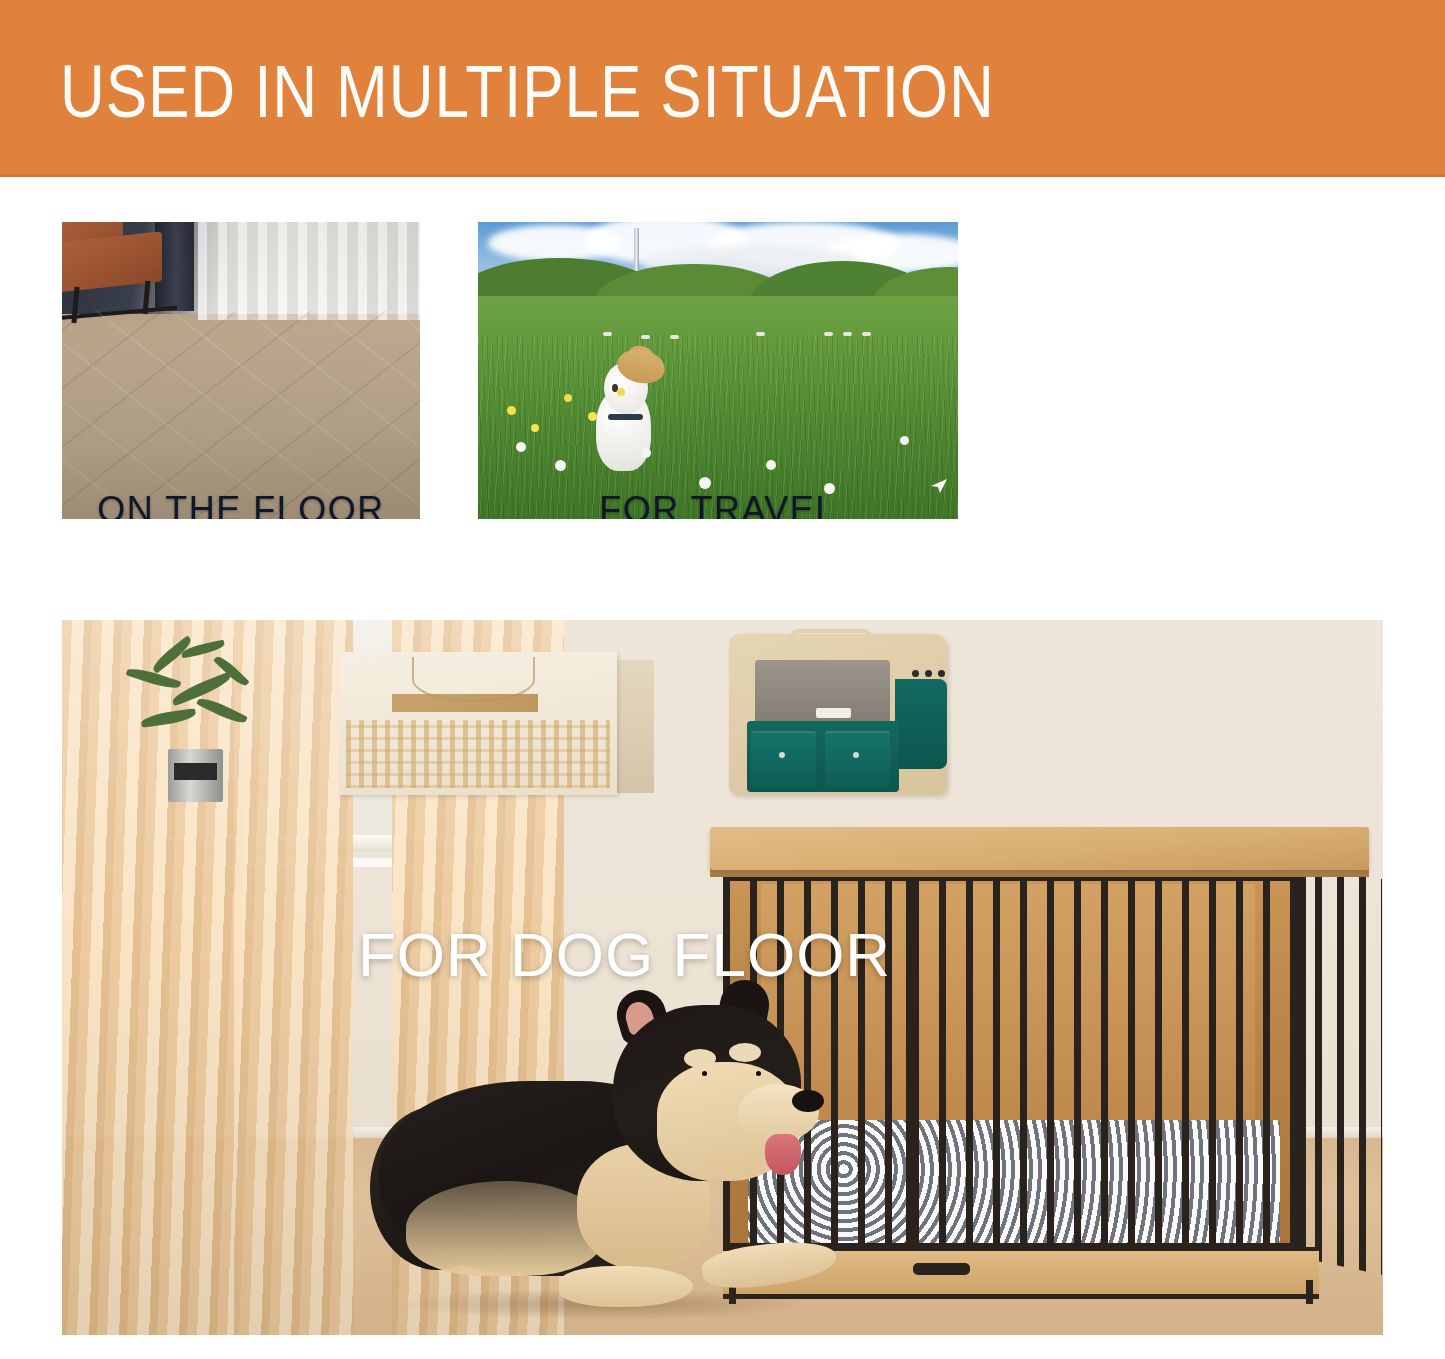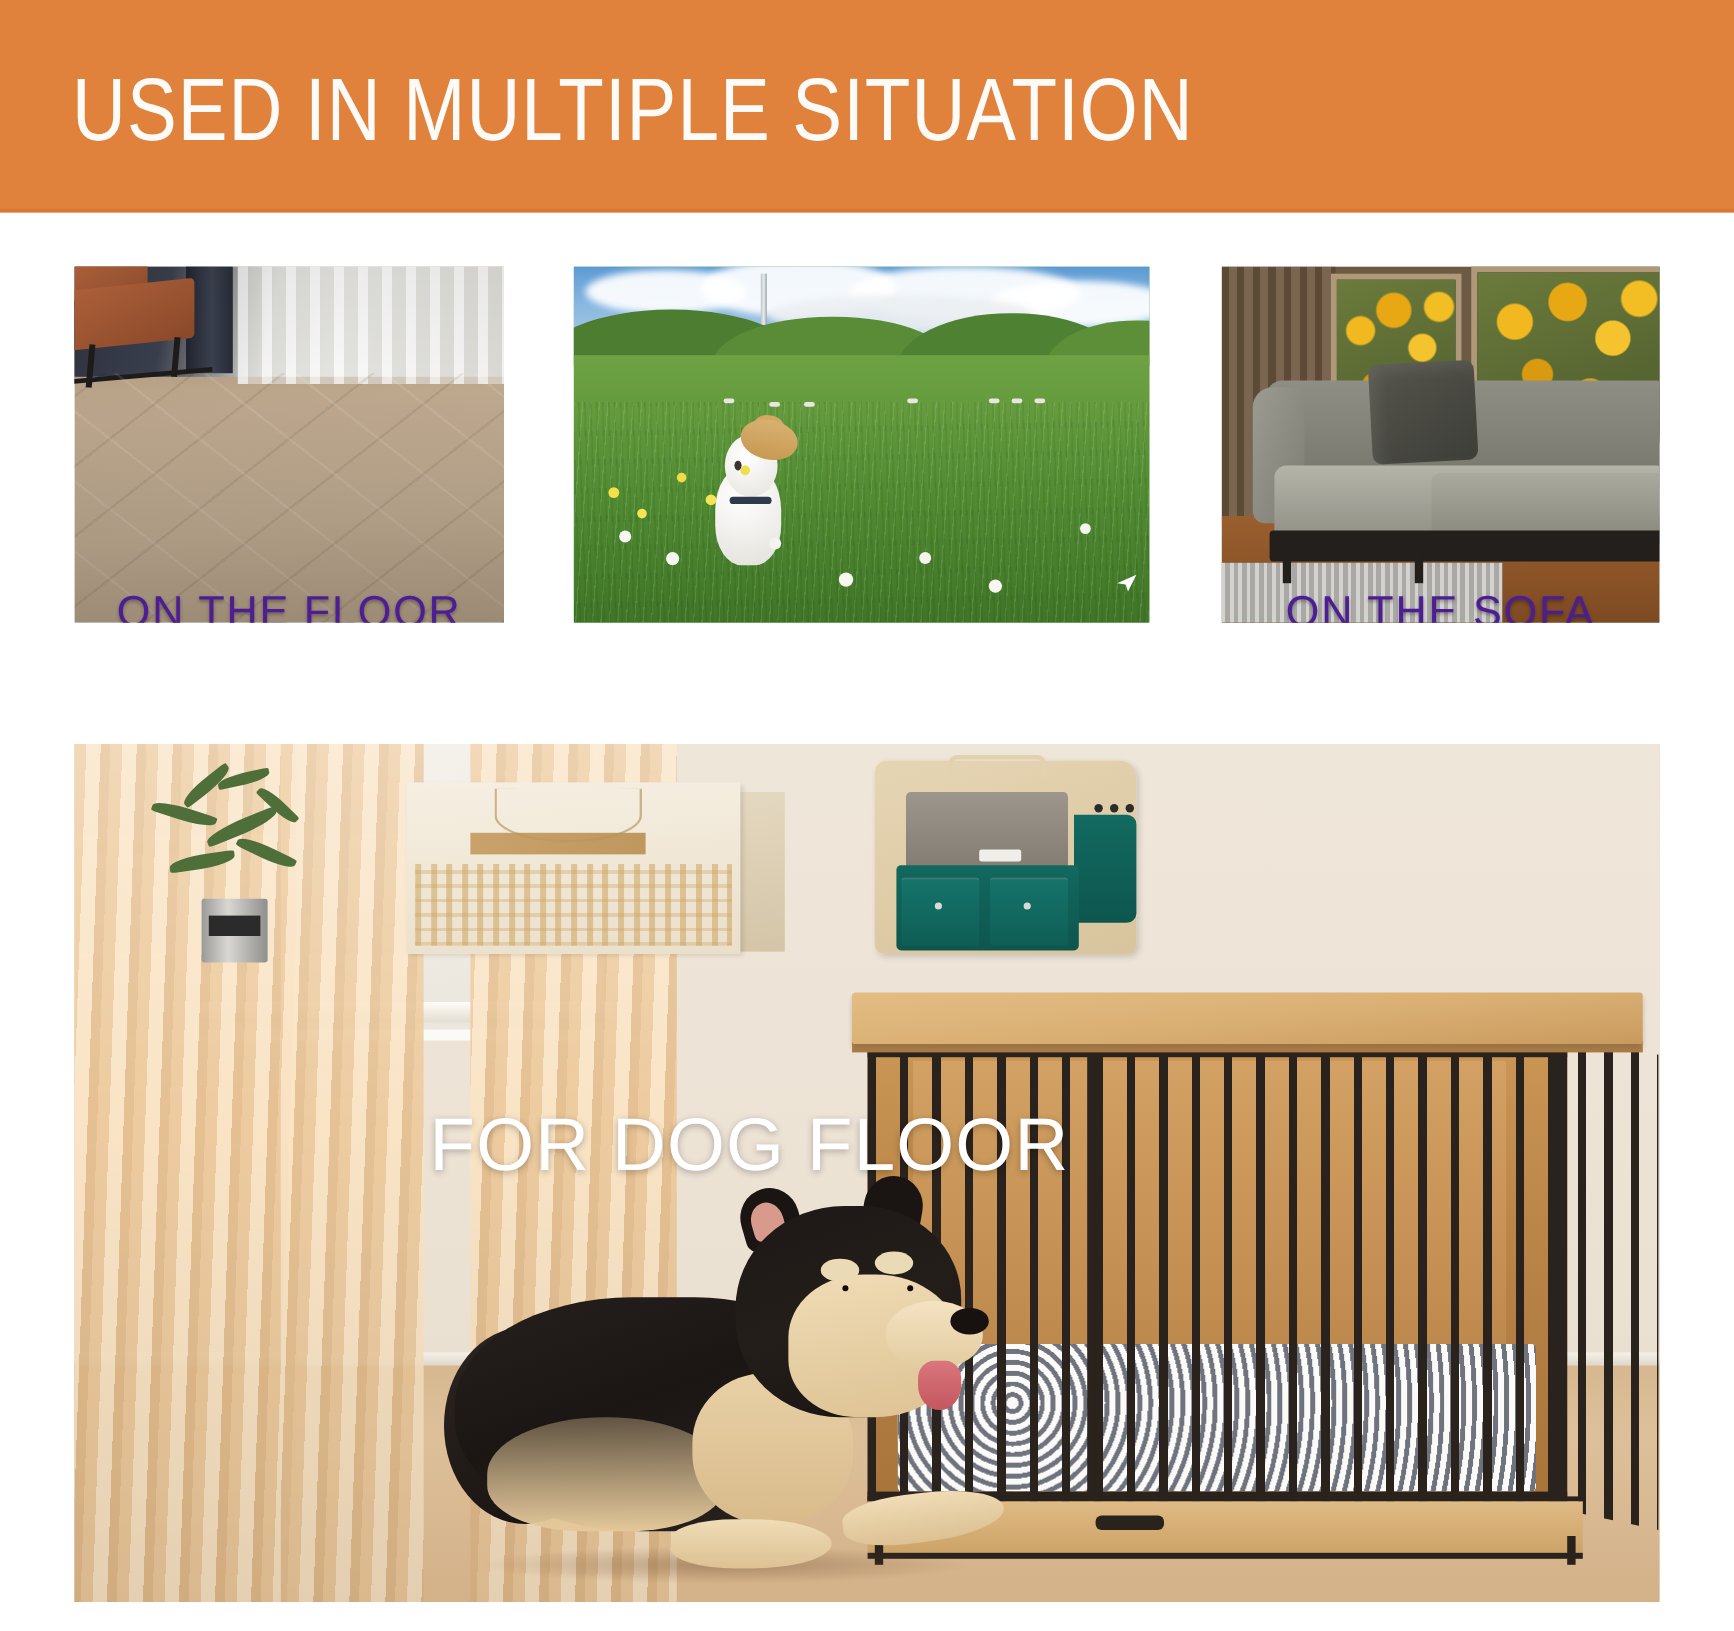--- a/index.html
+++ b/index.html
@@ -31,21 +31,21 @@
   
   .thumb-row{position:absolute;left:0;top:222px;width:1445px;height:297px;}
   .thumb{
     position:absolute;top:0;overflow:hidden;
   }
   .thumb-1{left:62px;width:358px;height:297px;}
   .thumb-2{left:478px;width:480px;height:297px;}
   .thumb-3{left:1018px;width:365px;height:297px;}
   .thumb-caption{
     position:absolute;left:0;right:0;bottom:-10px;
-    text-align:center;color:#4c1d95;
+    text-align:center;color:#0f172a;
     font-size:36px;line-height:38px;font-weight:400;letter-spacing:1.5px;
     text-shadow:0 1px 3px rgba(0,0,0,.35);
     white-space:nowrap;
   }
 
   
   .sc-floor{position:absolute;inset:0;background:
       linear-gradient(175deg,#b9a38d 0%,#b0997f 18%,#bda88e 40%,#c3ae94 70%,#bda88e 100%);}
   .sc-floor .wall{position:absolute;left:0;top:0;width:100%;height:31%;
       background:linear-gradient(100deg,#2f3340 0%,#3a3f4d 22%,#6e6f72 30%,#d9d8d4 46%,#e8e7e3 62%,#dddcd7 80%,#cfcdc8 100%);}
@@ -353,44 +353,23 @@
       <div class="flower" style="left:16%;top:80%;width:11px;height:11px;background:#f7f6f1"></div>
       <div class="flower" style="left:34%;top:76%;width:10px;height:10px;background:#f4f3ee"></div>
       <div class="flower" style="left:46%;top:86%;width:12px;height:12px;background:#f7f6f1"></div>
       <div class="flower" style="left:60%;top:80%;width:10px;height:10px;background:#f4f3ee"></div>
       <div class="flower" style="left:72%;top:88%;width:11px;height:11px;background:#f7f6f1"></div>
       <div class="flower" style="left:88%;top:72%;width:9px;height:9px;background:#f4f3ee"></div>
       <svg class="corner-icon" viewBox="0 0 20 18">
         <path d="M2 9 L18 2 L11 16 L9 10 Z" fill="#ffffff"></path>
       </svg>
     </div>
-  </div>
-
-  <div class="thumb thumb-3">
-    <div class="sc-sofa">
-      <div class="wallpanel"></div>
-      <div class="win winA">
-          <div class="leaves"></div>
-        </div>
-      <div class="win winB">
-          <div class="leaves"></div>
-        </div>
-      <div class="floor"></div>
-      <div class="rug"></div>
-      <div class="sofa-back"></div>
-      <div class="sofa-arm"></div>
-      <div class="pillow"></div>
-      <div class="sofa-seat"></div>
-      <div class="sofa-seat2"></div>
-      <div class="plinth"></div>
-      <div class="sleg" style="left:14%"></div>
-      <div class="sleg" style="left:44%"></div>
-    </div>
-    <div class="thumb-caption">ON THE SOFA</div>
-  </div>
+    <div class="thumb-caption">FOR TRAVEL</div>
+  </div>
+
 </div>
 
 <div class="hero">
   <div class="h-wall"></div>
   <div class="h-window"></div>
   <div class="h-sill"></div>
   <div class="h-floor"></div>
   <div class="h-baseboard"></div>
 
   <div class="h-curtain h-curtain-l">

